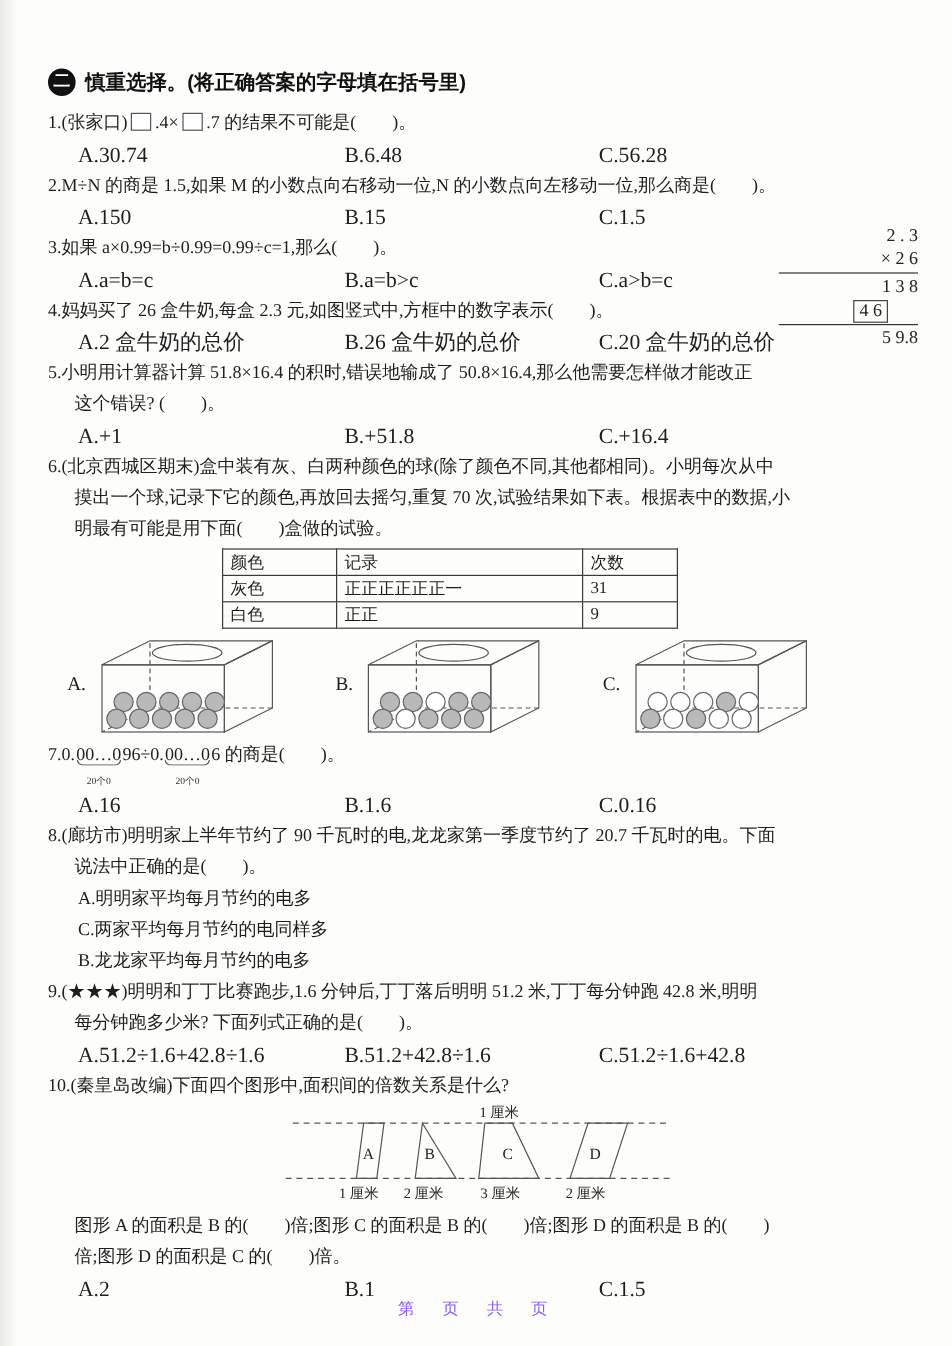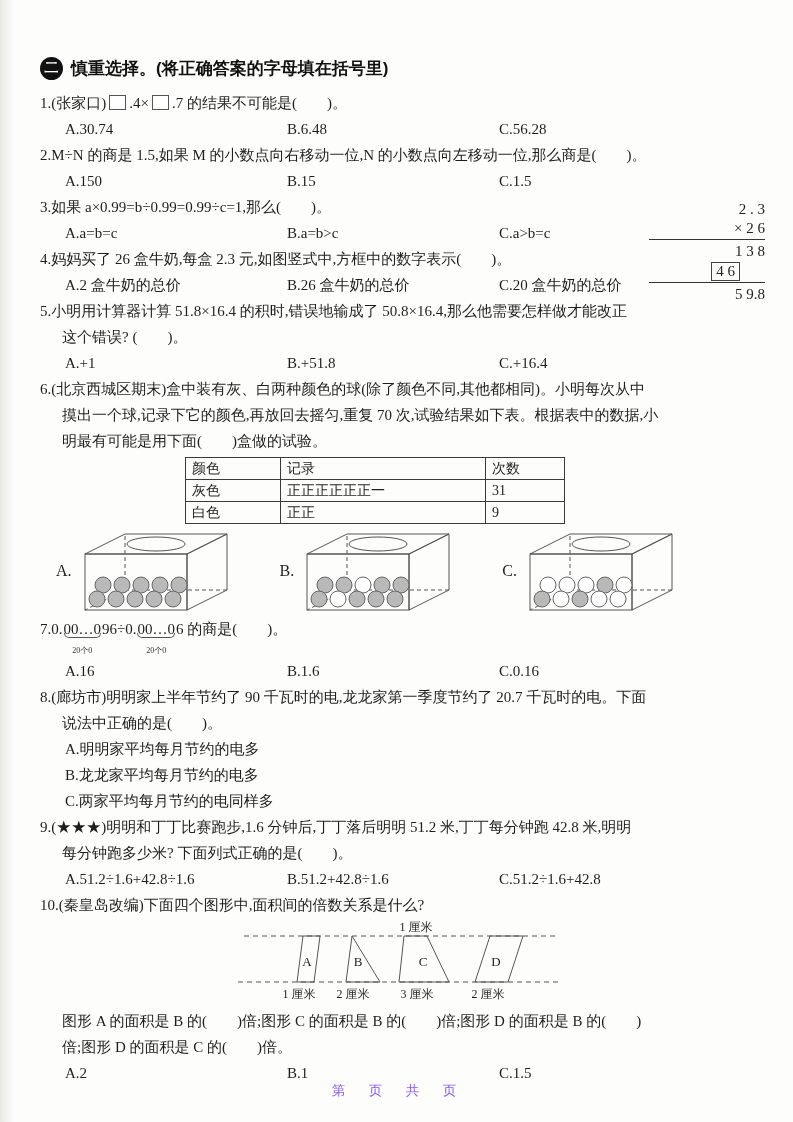--- a/index.html
+++ b/index.html
@@ -14,25 +14,25 @@
   .content{padding:54px 22px 0 40px;position:relative;}
   
   .hdr{display:flex;align-items:center;gap:8px;height:28px;margin-bottom:8px;}
   .badge{width:23px;height:23px;border-radius:50%;background:#111;color:#fff;
     display:flex;align-items:center;justify-content:center;
     font-family:"Liberation Sans","DejaVu Sans",sans-serif;font-weight:bold;font-size:14px;}
   .hdr .ttl{font-family:"Liberation Sans","DejaVu Sans",sans-serif;font-weight:bold;font-size:17px;color:#111;}
   
   .line{line-height:26px;font-size:15px;white-space:nowrap;}
   .indent{padding-left:22px;}
-  .opts{display:grid;grid-template-columns:222px 212px auto;margin-left:25px;line-height:26px;font-size:15px;font-family:Liberation Serif, serif;}
+  .opts{display:grid;grid-template-columns:222px 212px auto;margin-left:25px;line-height:26px;font-size:18px;font-family:Liberation Serif, serif;}
   .optline{margin-left:25px;line-height:26px;font-size:15px;}
   .sqbox{display:inline-block;width:15px;height:13px;border:1px solid #555;vertical-align:-2px;margin:0 3px;background:#fff;}
   
-  .mult{position:absolute;left:649px;top:200px;width:116px;font-size:15px;line-height:19px;text-align:right;color:#222;}
+  .mult{position:absolute;left:649px;top:188px;width:116px;font-size:15px;line-height:19px;text-align:right;color:#222;}
   .mult .rule{border-top:1.5px solid #333;margin:1px 0 2px 0;}
   .mult .p2row{padding-right:25px;line-height:20px;}
   .mult .boxed{display:inline-block;border:1px solid #444;padding:0 4px;line-height:17px;}
   
   table.rec{border-collapse:collapse;margin:3px 0 4px 145px;font-size:14px;}
   table.rec td{border:1px solid #3a3a3a;height:21px;text-align:left;padding:0 6px;}
   table.rec td.c1{width:82px;} table.rec td.c2{width:192px;} table.rec td.c3{width:66px;}
   
   .boxesrow{display:flex;gap:40px;margin:4px 0 2px 16px;align-items:center;}
   .boxgrp{display:flex;align-items:center;gap:3px;}
@@ -216,22 +216,22 @@
   </div>
   <div class="opts">
     <span>A.16</span>
     <span>B.1.6</span>
     <span>C.0.16</span>
   </div>
 
   <div class="line">8.(廊坊市)明明家上半年节约了 90 千瓦时的电,龙龙家第一季度节约了 20.7 千瓦时的电。下面</div>
   <div class="line indent">说法中正确的是(　　)。</div>
   <div class="optline">A.明明家平均每月节约的电多</div>
+  <div class="optline">C.两家平均每月节约的电同样多</div>
   <div class="optline">B.龙龙家平均每月节约的电多</div>
-  <div class="optline">C.两家平均每月节约的电同样多</div>
 
   <div class="line">9.(★★★)明明和丁丁比赛跑步,1.6 分钟后,丁丁落后明明 51.2 米,丁丁每分钟跑 42.8 米,明明</div>
   <div class="line indent">每分钟跑多少米? 下面列式正确的是(　　)。</div>
   <div class="opts">
     <span>A.51.2÷1.6+42.8÷1.6</span>
     <span>B.51.2+42.8÷1.6</span>
     <span>C.51.2÷1.6+42.8</span>
   </div>
 
   <div class="line">10.(秦皇岛改编)下面四个图形中,面积间的倍数关系是什么?</div>

